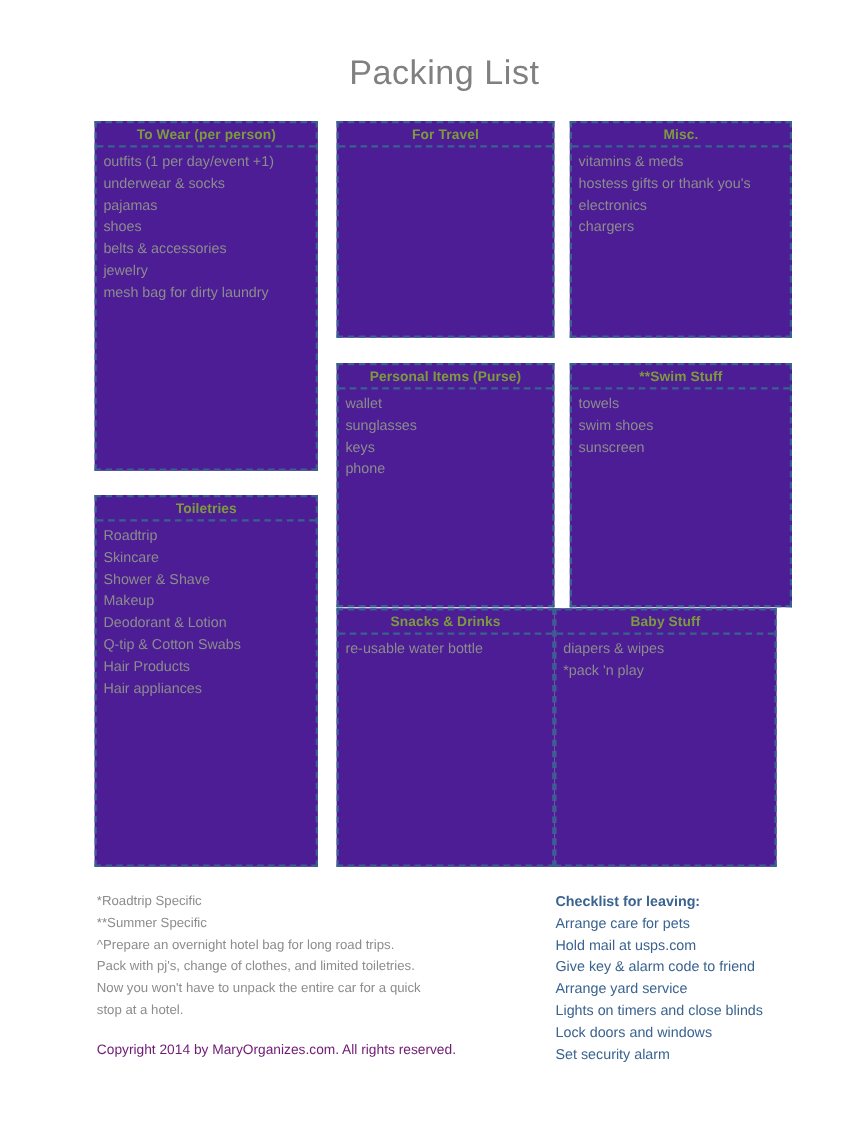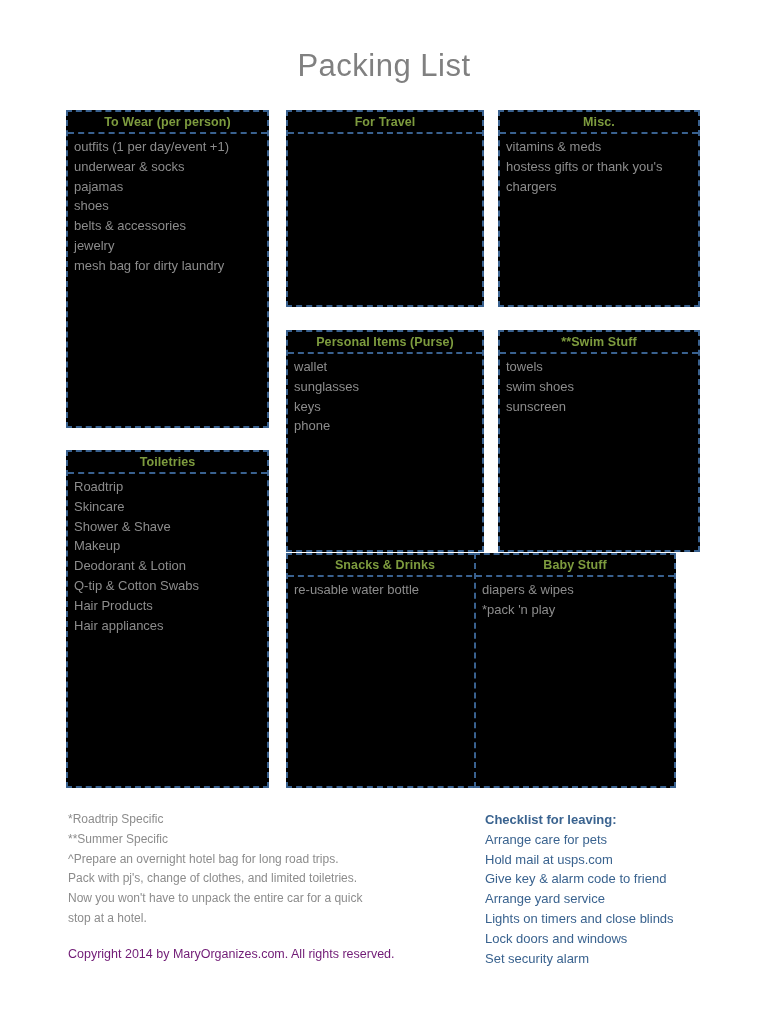--- a/index.html
+++ b/index.html
@@ -11,41 +11,42 @@
     width: 768px;
     height: 1024px;
     position: relative;
     font-family: "Liberation Sans", sans-serif;
     overflow: hidden;
   }
   .page {
     position: absolute;
     inset: 0;
     background: #ffffff;
+    margin-left: 20px;
   }
 
   
   .page-title {
     position: absolute;
     left: 0;
     top: 48px;
     width: 768px;
     text-align: center;
     font-size: 31px;
     color: #808080;
     letter-spacing: 0.5px;
     font-weight: 400;
   }
 
   
   .box {
     position: absolute;
     box-sizing: border-box;
     border: 2px dashed #39618f;
-    background: #000000;
+    background: #4c1d95;
   }
   .box-header {
     height: 22px;
     box-sizing: border-box;
     border-bottom: 2px dashed #39618f;
     display: flex;
     align-items: center;
     justify-content: center;
     font-size: 12.5px;
     font-weight: bold;
@@ -65,21 +66,21 @@
   
   #box-to-wear        { left: 66px;  top: 110px; width: 203px; height: 318px; }
   #box-toiletries     { left: 66px;  top: 450px; width: 203px; height: 338px; }
 
   #box-for-travel     { left: 286px; top: 110px; width: 198px; height: 197px; }
   #box-personal-items { left: 286px; top: 330px; width: 198px; height: 222px; }
   #box-snacks         { left: 286px; top: 553px; width: 198px; height: 235px; }
 
   #box-misc           { left: 498px; top: 110px; width: 202px; height: 197px; }
   #box-swim           { left: 498px; top: 330px; width: 202px; height: 222px; }
-  #box-baby           { left: 474px; top: 553px; width: 202px; height: 235px; }
+  #box-baby           { left: 484px; top: 553px; width: 202px; height: 235px; }
 
   
   .footnotes {
     position: absolute;
     left: 68px;
     top: 810px;
     width: 400px;
   }
   .footnote-line {
     font-size: 12px;
@@ -172,20 +173,21 @@
     <div class="box-body">
       <div class="item">re-usable water bottle</div>
     </div>
   </div>
 
   <div class="box" id="box-misc">
     <div class="box-header">Misc.</div>
     <div class="box-body">
       <div class="item">vitamins &amp; meds</div>
       <div class="item">hostess gifts or thank you's</div>
+      <div class="item">electronics</div>
       <div class="item">chargers</div>
     </div>
   </div>
 
   <div class="box" id="box-swim">
     <div class="box-header">**Swim Stuff</div>
     <div class="box-body">
       <div class="item">towels</div>
       <div class="item">swim shoes</div>
       <div class="item">sunscreen</div>

